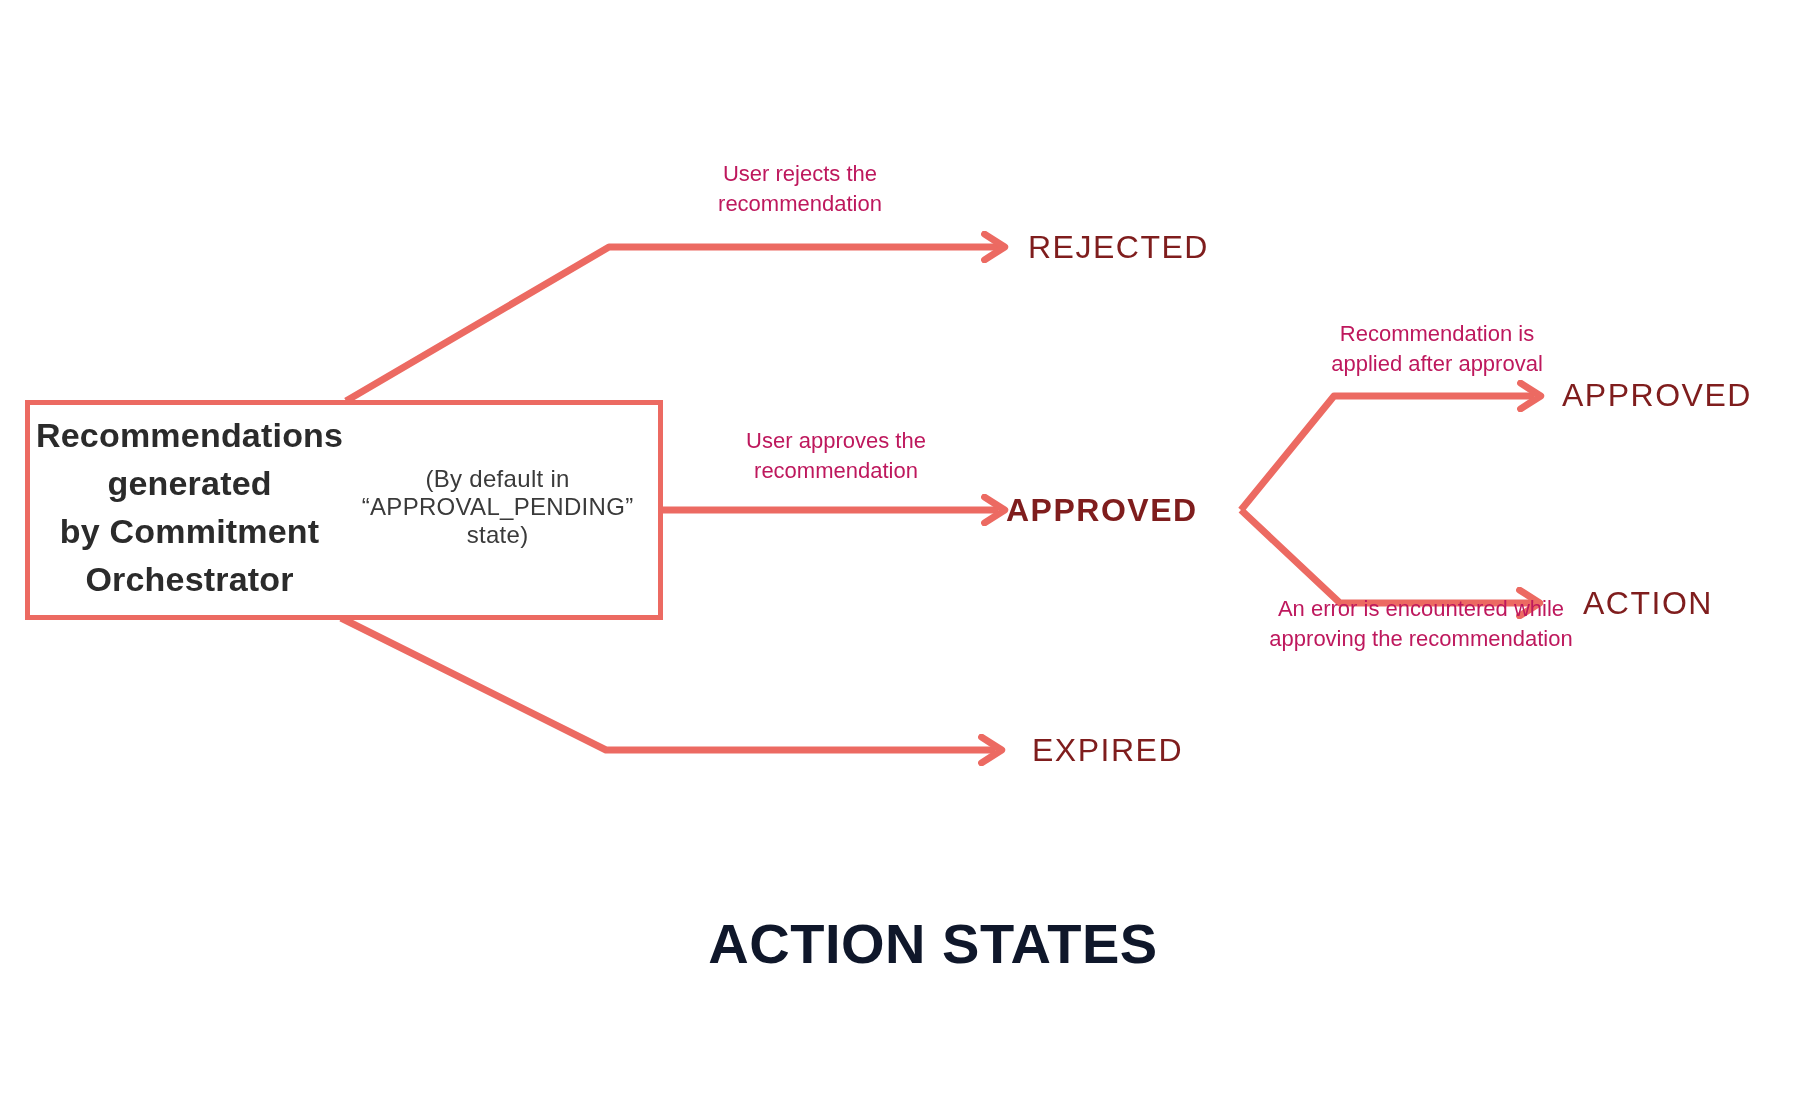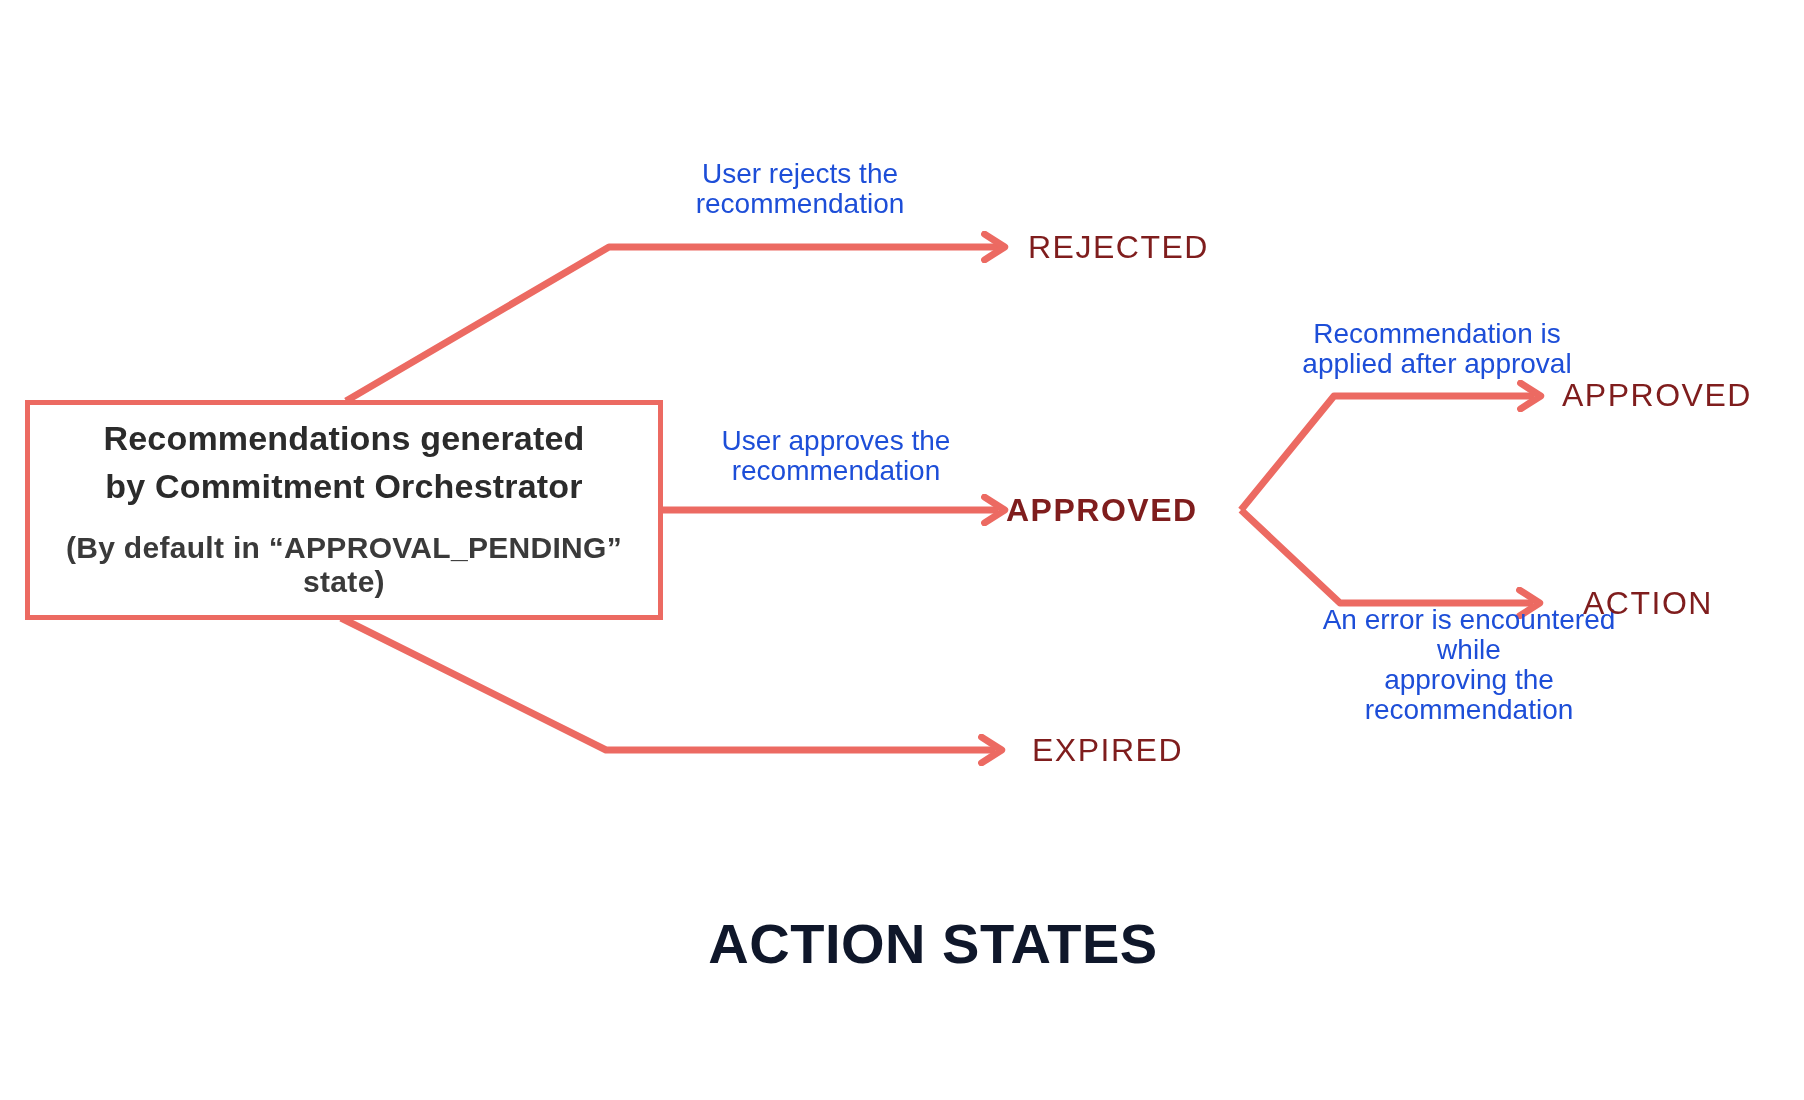--- a/index.html
+++ b/index.html
@@ -19,48 +19,48 @@
 
   
   .source-box {
     position: absolute;
     left: 25px; top: 400px;
     width: 638px; height: 220px;
     border: 5px solid var(--accent);
     box-sizing: border-box;
     background: #ffffff;
     display: flex;
-    flex-direction: column;
+    flex-direction: row;
     justify-content: space-between;
     align-items: center;
     padding: 9px 6px 16px 6px;
     text-align: center;
   }
   .source-heading {
     font-size: 34px;
     font-weight: bold;
     line-height: 48px;
     color: #2b2b2b;
     white-space: pre-line;
     letter-spacing: 0.2px;
   }
   .source-note {
-    font-size: 30px;
-    font-weight: 700;
+    font-size: 24px;
+    font-weight: 400;
     color: #3a3a3a;
     letter-spacing: 0.3px;
   }
 
   
   .t-label {
     position: absolute;
     transform: translate(-50%, -50%);
-    font-size: 28px;
+    font-size: 22px;
     line-height: 30px;
-    color: #1d4ed8;
+    color: #be185d;
     text-align: center;
     white-space: pre-line;
   }
 
   
   .state {
     position: absolute;
     transform: translateY(-50%);
     font-size: 32px;
     font-weight: 400;
@@ -105,21 +105,21 @@
 by Commitment Orchestrator</div>
     <div class="source-note">(By default in “APPROVAL_PENDING” state)</div>
   </div>
 
   <div class="t-label" style="left:800px; top:189px;">User rejects the
 recommendation</div>
   <div class="t-label" style="left:800px; top:456px;margin-left:36px;">User approves the
 recommendation</div>
   <div class="t-label" style="left:1437px; top:349px;">Recommendation is
 applied after approval</div>
-  <div class="t-label" style="left:1421px; top:665px;margin-left:48px;">An error is encountered while
+  <div class="t-label" style="left:1421px; top:624px;">An error is encountered while
 approving the recommendation</div>
 
   <div class="state" style="left:1028px; top:247px;">REJECTED</div>
   <div class="state" style="left:1006px; top:510px;font-weight:bold;">APPROVED</div>
   <div class="state" style="left:1562px; top:395px;">APPROVED</div>
   <div class="state" style="left:1583px; top:603px;">ACTION</div>
   <div class="state" style="left:1032px; top:750px;">EXPIRED</div>
 
   <div class="diagram-title">ACTION STATES</div>
 

